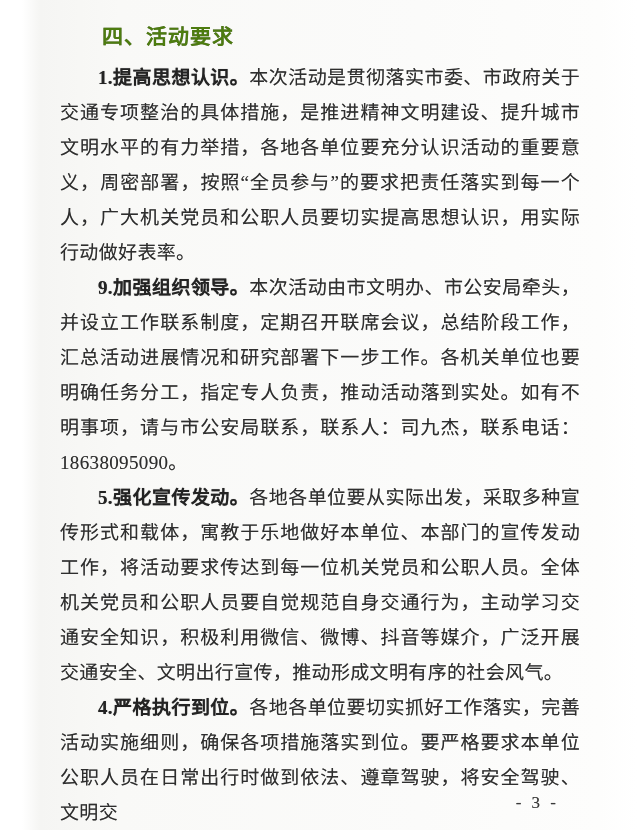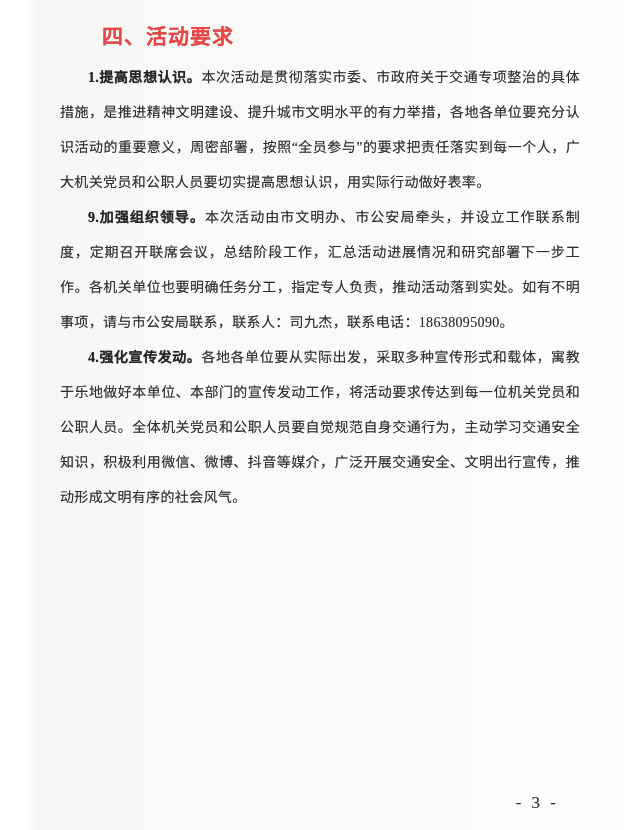--- a/index.html
+++ b/index.html
@@ -26,26 +26,26 @@
     padding: 20px 57px 0 60px;
     color: #2b2b2b;
   }
   .heading {
     margin: 0 0 5px 0;
     font-size: 21px;
     font-weight: bold;
     line-height: 35px;
     text-indent: 2em;
     letter-spacing: 1px;
-    color: #ef4444;
+    color: #4d7c0f;
     text-shadow: 0 0 0.6px rgba(40,40,40,0.55);
   }
   .para {
     margin: 0;
-    font-size: 14px;
+    font-size: 19px;
     line-height: 35px;
     letter-spacing: 0.35px;
     text-align: justify;
     text-justify: inter-ideograph;
     text-indent: 2em;
     color: #2e2e2e;
     text-shadow: 0 0 0.6px rgba(46,46,46,0.45);
   }
   .para .lead {
     font-weight: bold;
@@ -66,18 +66,19 @@
 <body>
 
 <div class="page">
 
   <h2 class="heading">四、活动要求</h2>
 
   <p class="para"><span class="lead">1.提高思想认识。</span><span>本次活动是贯彻落实市委、市政府关于交通专项整治的具体措施，是推进精神文明建设、提升城市文明水平的有力举措，各地各单位要充分认识活动的重要意义，周密部署，按照“全员参与”的要求把责任落实到每一个人，广大机关党员和公职人员要切实提高思想认识，用实际行动做好表率。</span></p>
 
   <p class="para"><span class="lead">9.加强组织领导。</span><span>本次活动由市文明办、市公安局牵头，并设立工作联系制度，定期召开联席会议，总结阶段工作，汇总活动进展情况和研究部署下一步工作。各机关单位也要明确任务分工，指定专人负责，推动活动落到实处。如有不明事项，请与市公安局联系，联系人：司九杰，联系电话：18638095090。</span></p>
 
-  <p class="para"><span class="lead">4.强化宣传发动。</span><span>各地各单位要从实际出发，采取多种宣传形式和载体，寓教于乐地做好本单位、本部门的宣传发动工作，将活动要求传达到每一位机关党员和公职人员。全体机关党员和公职人员要自觉规范自身交通行为，主动学习交通安全知识，积极利用微信、微博、抖音等媒介，广泛开展交通安全、文明出行宣传，推动形成文明有序的社会风气。</span></p>
+  <p class="para"><span class="lead">5.强化宣传发动。</span><span>各地各单位要从实际出发，采取多种宣传形式和载体，寓教于乐地做好本单位、本部门的宣传发动工作，将活动要求传达到每一位机关党员和公职人员。全体机关党员和公职人员要自觉规范自身交通行为，主动学习交通安全知识，积极利用微信、微博、抖音等媒介，广泛开展交通安全、文明出行宣传，推动形成文明有序的社会风气。</span></p>
 
+  <p class="para"><span class="lead">4.严格执行到位。</span><span>各地各单位要切实抓好工作落实，完善活动实施细则，确保各项措施落实到位。要严格要求本单位公职人员在日常出行时做到依法、遵章驾驶，将安全驾驶、文明交</span></p>
 
   <div class="page-number">- 3 -</div>
 
 </div>
 
 </body></html>

